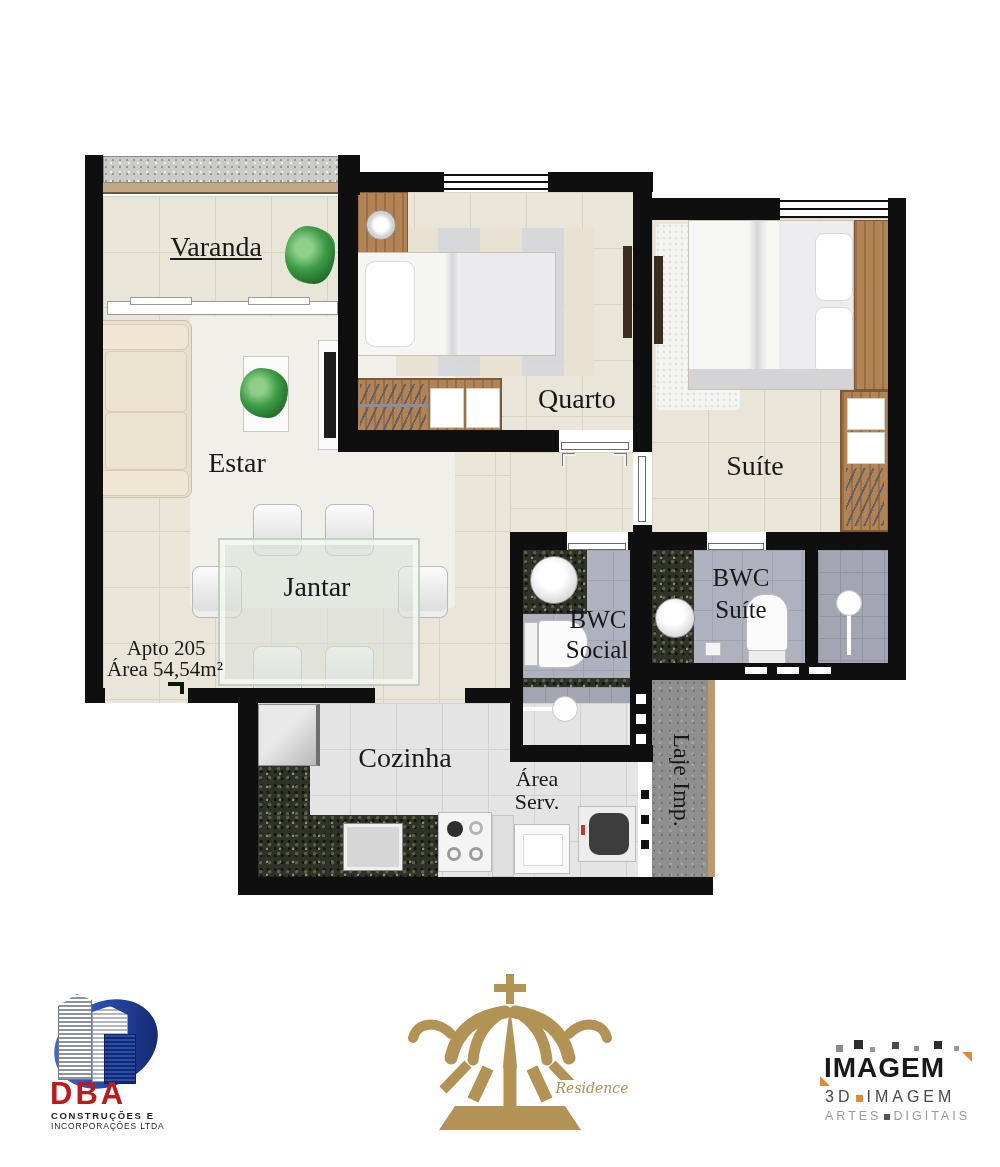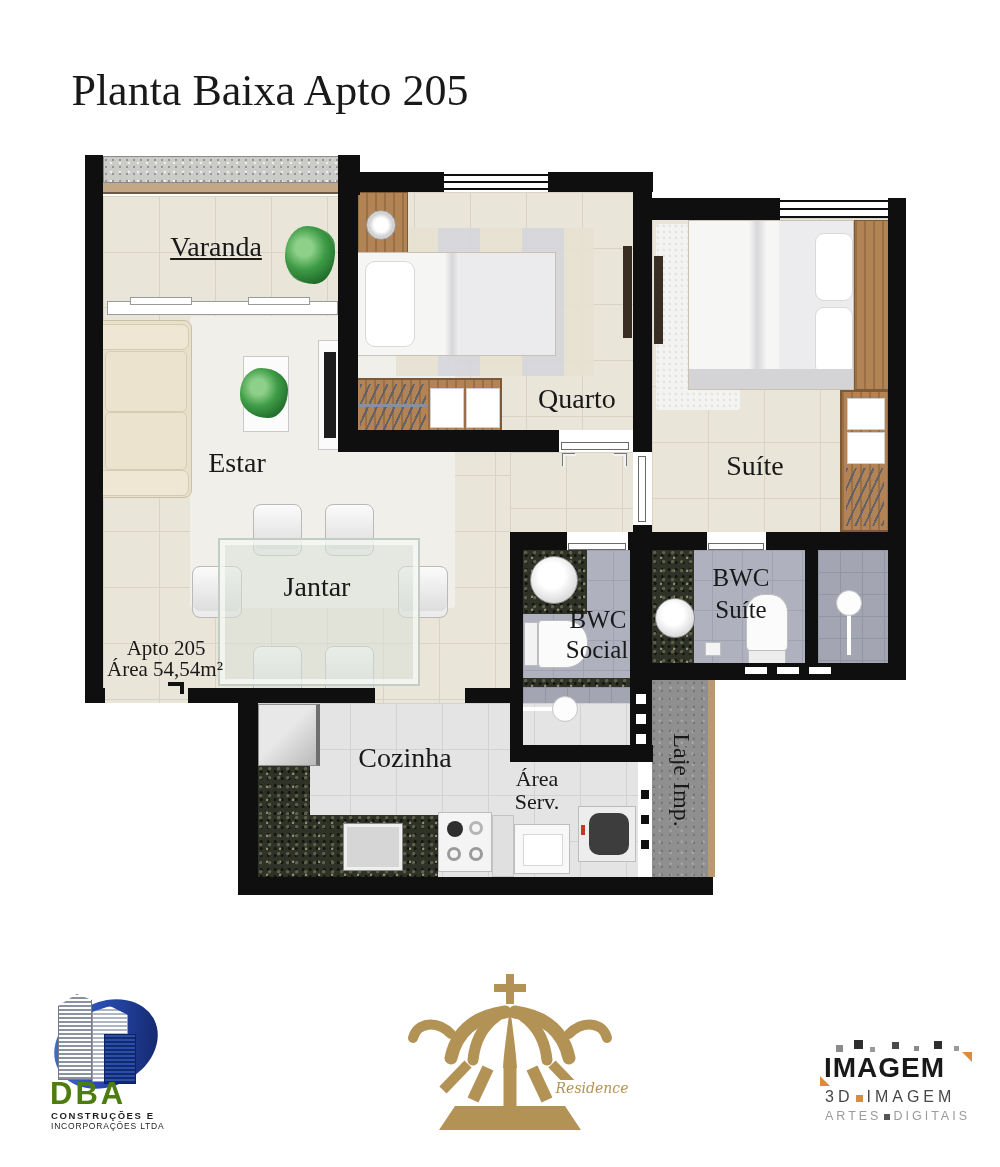--- a/index.html
+++ b/index.html
@@ -51,21 +51,20 @@
          background:radial-gradient(circle at 38% 38%,#8ed08a 0 18%,#3f9c46 45%,#1f6b2a 78%,#175422);
          box-shadow:6px -4px 0 -6px #2e8b3a,-5px 6px 0 -7px #2e8b3a;}
   .squig{background-image:repeating-linear-gradient(115deg,rgba(88,92,108,.85) 0 2px,transparent 2px 8px);}
   .footer-sans{font-family:"Liberation Sans",sans-serif;}
 </style>
 </head>
 <body>
 
 <div id="canvas">
 
-  <div class="abs lbl" style="left:270px;top:90px;font-size:44px;">Planta Baixa Apto 205</div>
 
   <div class="abs floor-beige" style="left:103px;top:196px;width:235px;height:111px;"></div>
   <div class="abs floor-beige" style="left:103px;top:307px;width:407px;height:396px;"></div>
   <div class="abs floor-beige" style="left:510px;top:452px;width:123px;height:80px;"></div>
   <div class="abs floor-beige" style="left:358px;top:192px;width:275px;height:238px;"></div>
   <div class="abs floor-beige" style="left:652px;top:218px;width:236px;height:314px;"></div>
   <div class="abs floor-bath" style="left:523px;top:550px;width:107px;height:195px;"></div>
   <div class="abs floor-shower" style="left:523px;top:687px;width:107px;height:58px;"></div>
   <div class="abs floor-bath" style="left:652px;top:550px;width:236px;height:113px;"></div>
   <div class="abs floor-shower" style="left:818px;top:550px;width:70px;height:113px;"></div>
@@ -235,21 +234,21 @@
   <div class="lbl" style="left:537px;top:802px;font-size:22px;">Serv.</div>
   <div class="lbl" style="left:681px;top:780px;font-size:24px;transform:translate(-50%,-50%) rotate(90deg);">Laje Imp.</div>
   <div class="lbl" style="left:166px;top:648px;font-size:21px;">Apto 205</div>
   <div class="lbl" style="left:165px;top:669px;font-size:21px;">Área 54,54m²</div>
 
   <div class="abs footer-sans" style="left:46px;top:988px;width:155px;height:140px;">
     <div class="abs" style="left:6px;top:14px;width:108px;height:84px;border-radius:50%;transform:rotate(-27deg);background:linear-gradient(120deg,#4a74d4 0%,#2a4cb0 45%,#0e2160 100%);"></div>
     <div class="abs" style="left:12px;top:6px;width:32px;height:84px;background:repeating-linear-gradient(180deg,#fdfdfd 0 2px,#8a929e 2px 4px);border:1px solid #778;clip-path:polygon(0 14%,55% 0,100% 7%,100% 100%,0 100%);"></div>
     <div class="abs" style="left:46px;top:18px;width:34px;height:74px;background:repeating-linear-gradient(180deg,#ffffff 0 2px,#aeb6c2 2px 4px);border:1px solid #99a;clip-path:polygon(0 8%,50% 0,100% 12%,100% 100%,0 100%);"></div>
     <div class="abs" style="left:58px;top:46px;width:30px;height:48px;background:repeating-linear-gradient(180deg,#2b4da8 0 2px,#0f2a6e 2px 4px);border:1px solid #0d2260;"></div>
-    <div class="abs" style="left:4px;top:88px;width:145px;font-size:31px;font-weight:bold;letter-spacing:3px;color:#4d7c0f;">DBA</div>
+    <div class="abs" style="left:4px;top:88px;width:145px;font-size:31px;font-weight:bold;letter-spacing:3px;color:#b91c1c;">DBA</div>
     <div class="abs" style="left:5px;top:122px;width:150px;font-size:9.5px;font-weight:bold;letter-spacing:1.6px;color:#1d1d1d;">CONSTRUÇÕES E</div>
     <div class="abs" style="left:5px;top:133px;width:150px;font-size:8.5px;font-weight:normal;letter-spacing:0.8px;color:#1d1d1d;">INCORPORAÇÕES LTDA</div>
   </div>
 
   <div class="abs" style="left:385px;top:972px;width:250px;height:165px;">
     <svg viewBox="0 0 250 162" style="position:absolute;left:0;top:0;width:250px;height:162px;">
       <g fill="#b29255" stroke="#b29255">
         <rect x="121" y="2" width="8" height="30" stroke="none"></rect>
         <rect x="109" y="12" width="32" height="8" stroke="none"></rect>
         <path d="M125,34 C123,52 119,78 118,96 L132,96 C131,78 127,52 125,34 Z" stroke="none"></path>

